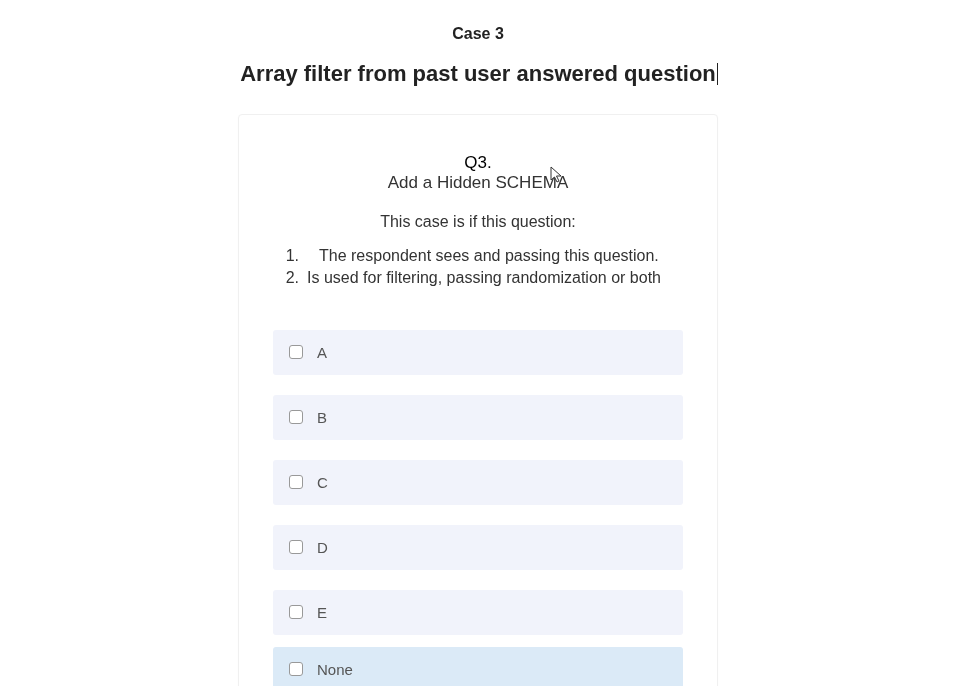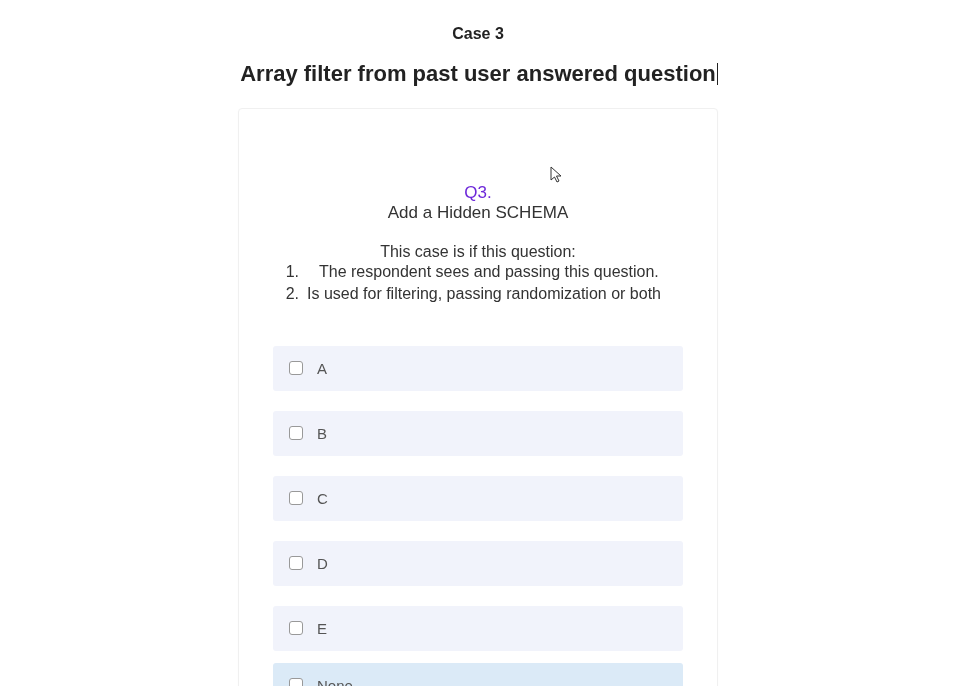--- a/index.html
+++ b/index.html
@@ -23,21 +23,21 @@
     font-size: 16px;
     font-weight: 700;
     color: #222;
     margin-bottom: 18px;
   }
   .subtitle {
     text-align: center;
     font-size: 22px;
     font-weight: 700;
     color: #222;
-    margin-bottom: 21px;
+    margin-bottom: 27px;
     position: relative;
     display: block;
     width: fit-content;
     margin-left: auto;
     margin-right: auto;
   }
   .subtitle::after {
     content: "";
     position: absolute;
     right: -2px;
@@ -51,36 +51,36 @@
     margin: 0 auto;
     background: #ffffff;
     border: 1px solid #f0f0f0;
     border-radius: 4px;
     padding: 38px 30px 30px 30px;
     box-shadow: 0 1px 3px rgba(0,0,0,0.02);
   }
   .q-number {
     text-align: center;
     font-size: 17px;
-    color: #6d28d9;
+    color: #000000;
     font-weight: 500;
-    margin-top: 36px;
   }
   .q-heading {
     text-align: center;
     font-size: 17px;
     color: #333;
     font-weight: 400;
     margin-bottom: 20px;
   }
   .q-case {
     text-align: center;
     font-size: 16px;
     color: #333;
     font-weight: 500;
+    margin-bottom: 14px;
   }
   .q-list {
     list-style: none;
     margin-bottom: 40px;
     padding: 0 8px;
   }
   .q-list li {
     font-size: 16px;
     color: #333;
     line-height: 1.4;

